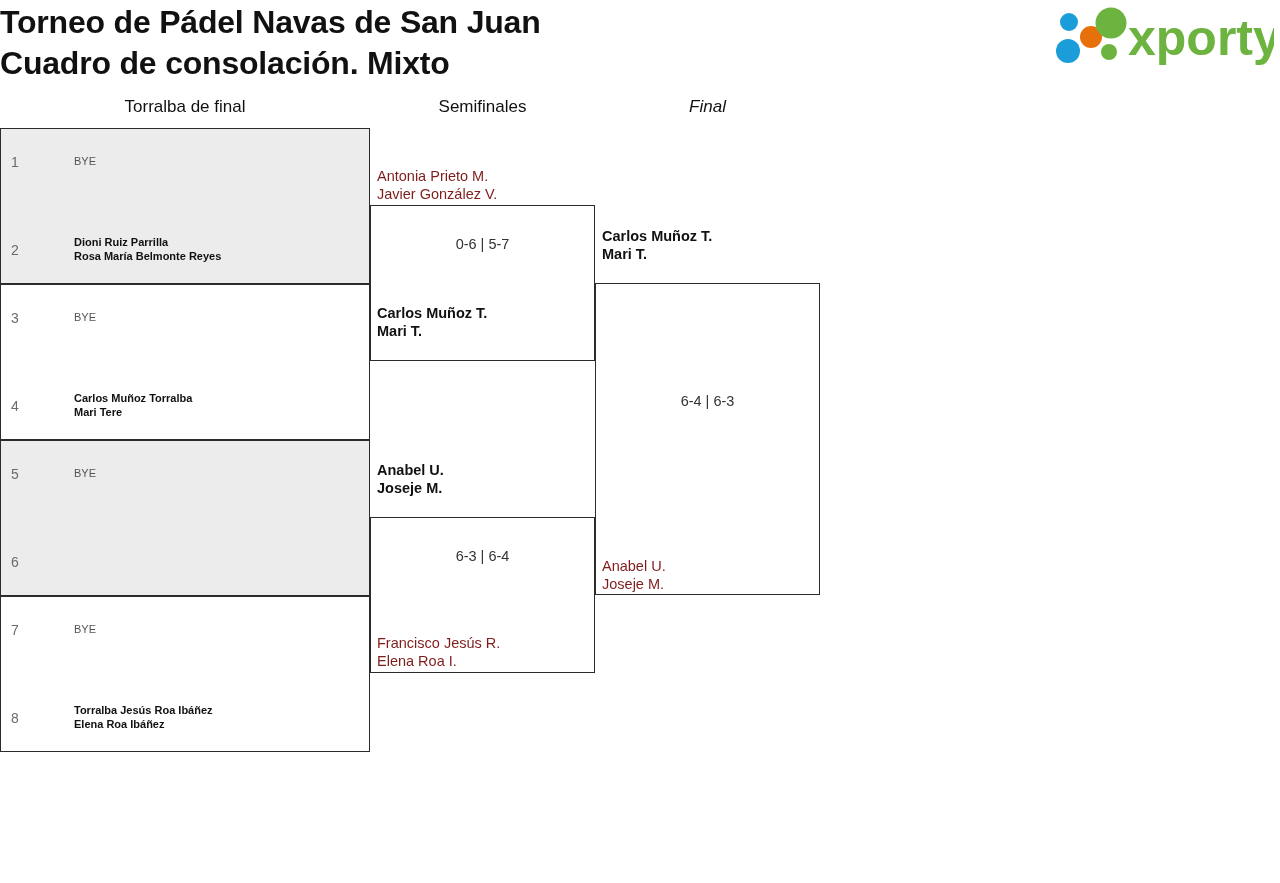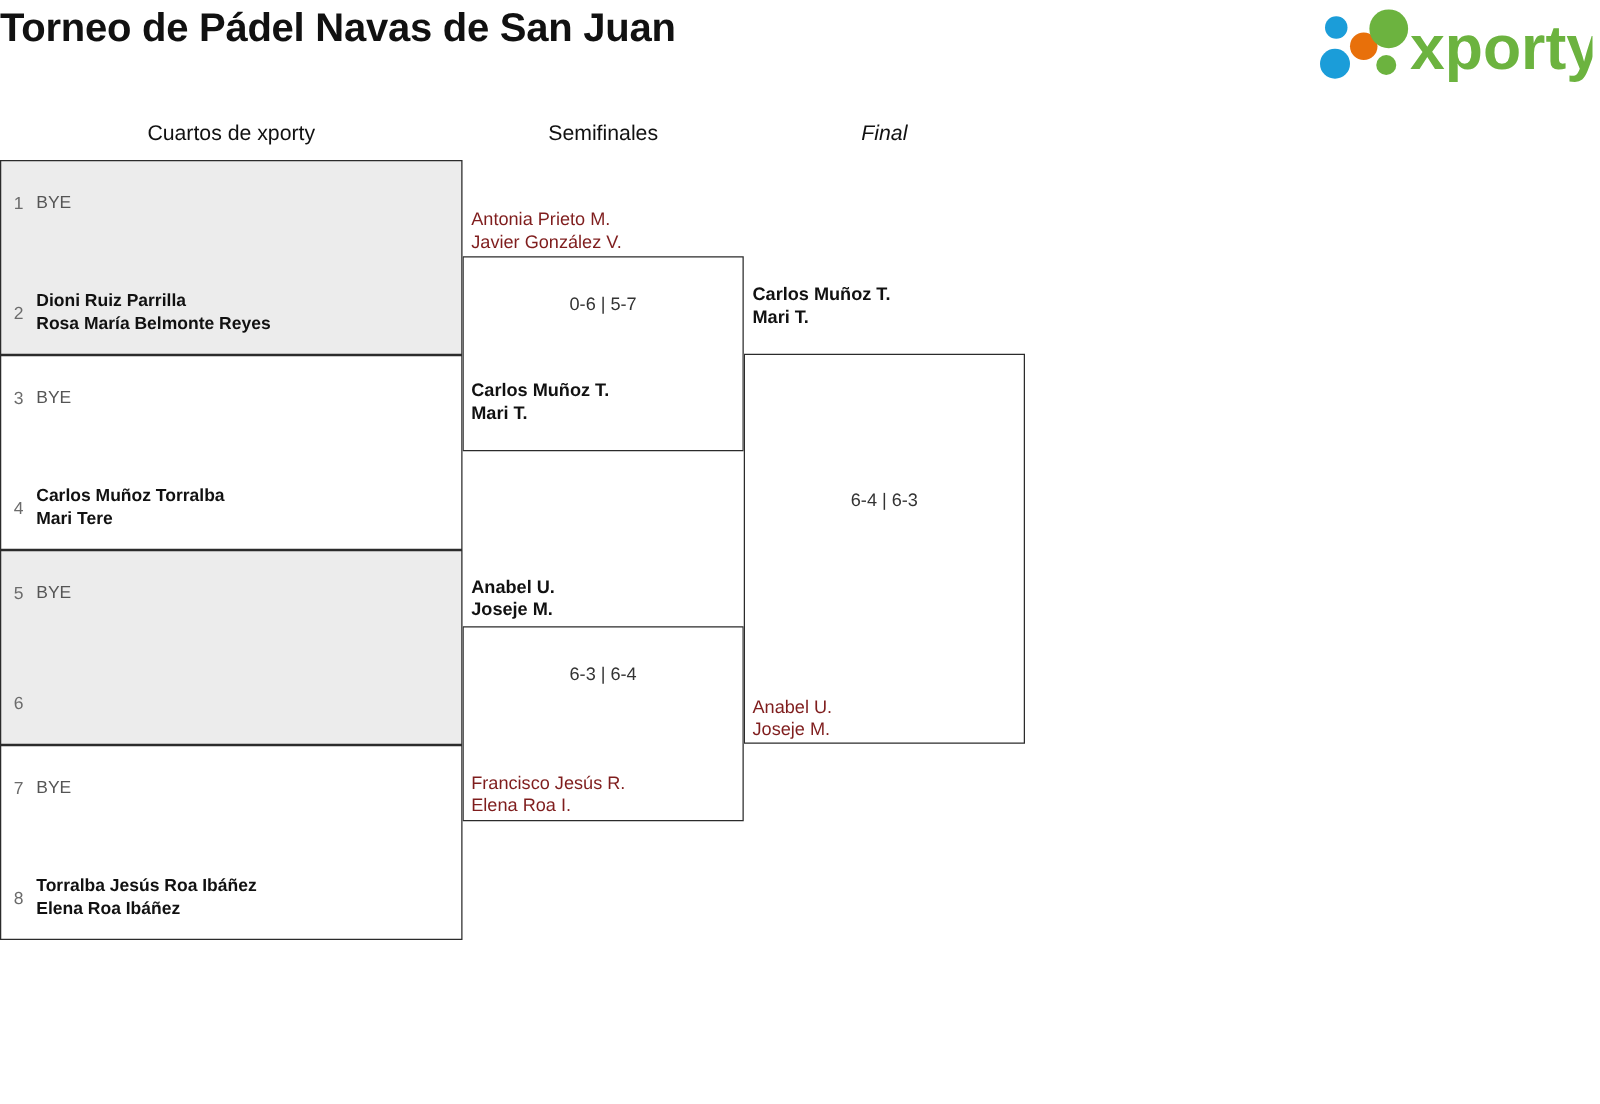--- a/index.html
+++ b/index.html
@@ -90,23 +90,24 @@
 
   .seed {
     width: 28px;
     flex: 0 0 28px;
     text-align: center;
     font-size: 14px;
     color: #6b6b6b;
     line-height: 1;
   }
   .team {
-    font-size: 14px;
+    font-size: 11px;
     line-height: 1.26;
     white-space: nowrap;
+    margin-left: 45px;
   }
   .team.win  { font-weight: bold; color: #111111; }
   .team.lose { font-weight: normal; color: #555555; }
   .team.bye  { font-weight: normal; color: #555555; }
   .team .nm { display: block; }
 
   
   .r2 { left: 370px; width: 225px; height: 156px; }
   
   .r3 { left: 595px; width: 225px; height: 312px; }
@@ -132,36 +133,37 @@
     white-space: nowrap;
   }
 </style>
 </head>
 <body>
 
 <div id="header">
 
   <div id="title-block">
     <div class="title-line">Torneo de Pádel Navas de San Juan</div>
+    <div class="title-line">Cuadro de consolación. Mixto</div>
   </div>
 
   <div id="logo">
     <svg width="224" height="62" viewBox="0 0 224 62" xmlns="http://www.w3.org/2000/svg">
       <circle cx="19" cy="16" r="9" fill="#1b9dd9"></circle>
       <circle cx="18" cy="45" r="12" fill="#1b9dd9"></circle>
       <circle cx="41" cy="31" r="11" fill="#e8700a"></circle>
       <circle cx="61" cy="17" r="15.5" fill="#6cb33f"></circle>
       <circle cx="59" cy="46" r="8" fill="#6cb33f"></circle>
       <text x="78" y="49" font-family="Liberation Sans, sans-serif" font-size="50" font-weight="bold" fill="#6cb33f">xporty</text>
     </svg>
   </div>
 
 </div>
 
-<div class="round-header" id="rh-0">Cuartos de xporty</div>
+<div class="round-header" id="rh-0">Torralba de final</div>
 <div class="round-header" id="rh-1">Semifinales</div>
 <div class="round-header" id="rh-2">Final</div>
 
 <div id="bracket">
 
   <div class="match r1 shaded" style="top:128px;">
     <div class="slot top">
       <span class="seed">1</span>
       <span class="team bye">
         <span class="nm">BYE</span>
@@ -239,21 +241,21 @@
       <span class="nm">Carlos Muñoz T.</span>
       <span class="nm">Mari T.</span>
     </div>
   </div>
 
   <div class="adv win" style="left:377px; top:461px;">
     <span class="nm">Anabel U.</span>
     <span class="nm">Joseje M.</span>
   </div>
 
-  <div class="match r2" style="top:501px;">
+  <div class="match r2" style="top:517px;">
     <div class="score" style="top:30px;">6-3 | 6-4</div>
     <div class="adv lose" style="left:6px; top:98px;">
       <span class="nm">Francisco Jesús R.</span>
       <span class="nm">Elena Roa I.</span>
     </div>
   </div>
 
   <div class="adv win" style="left:602px; top:227px;">
     <span class="nm">Carlos Muñoz T.</span>
     <span class="nm">Mari T.</span>

